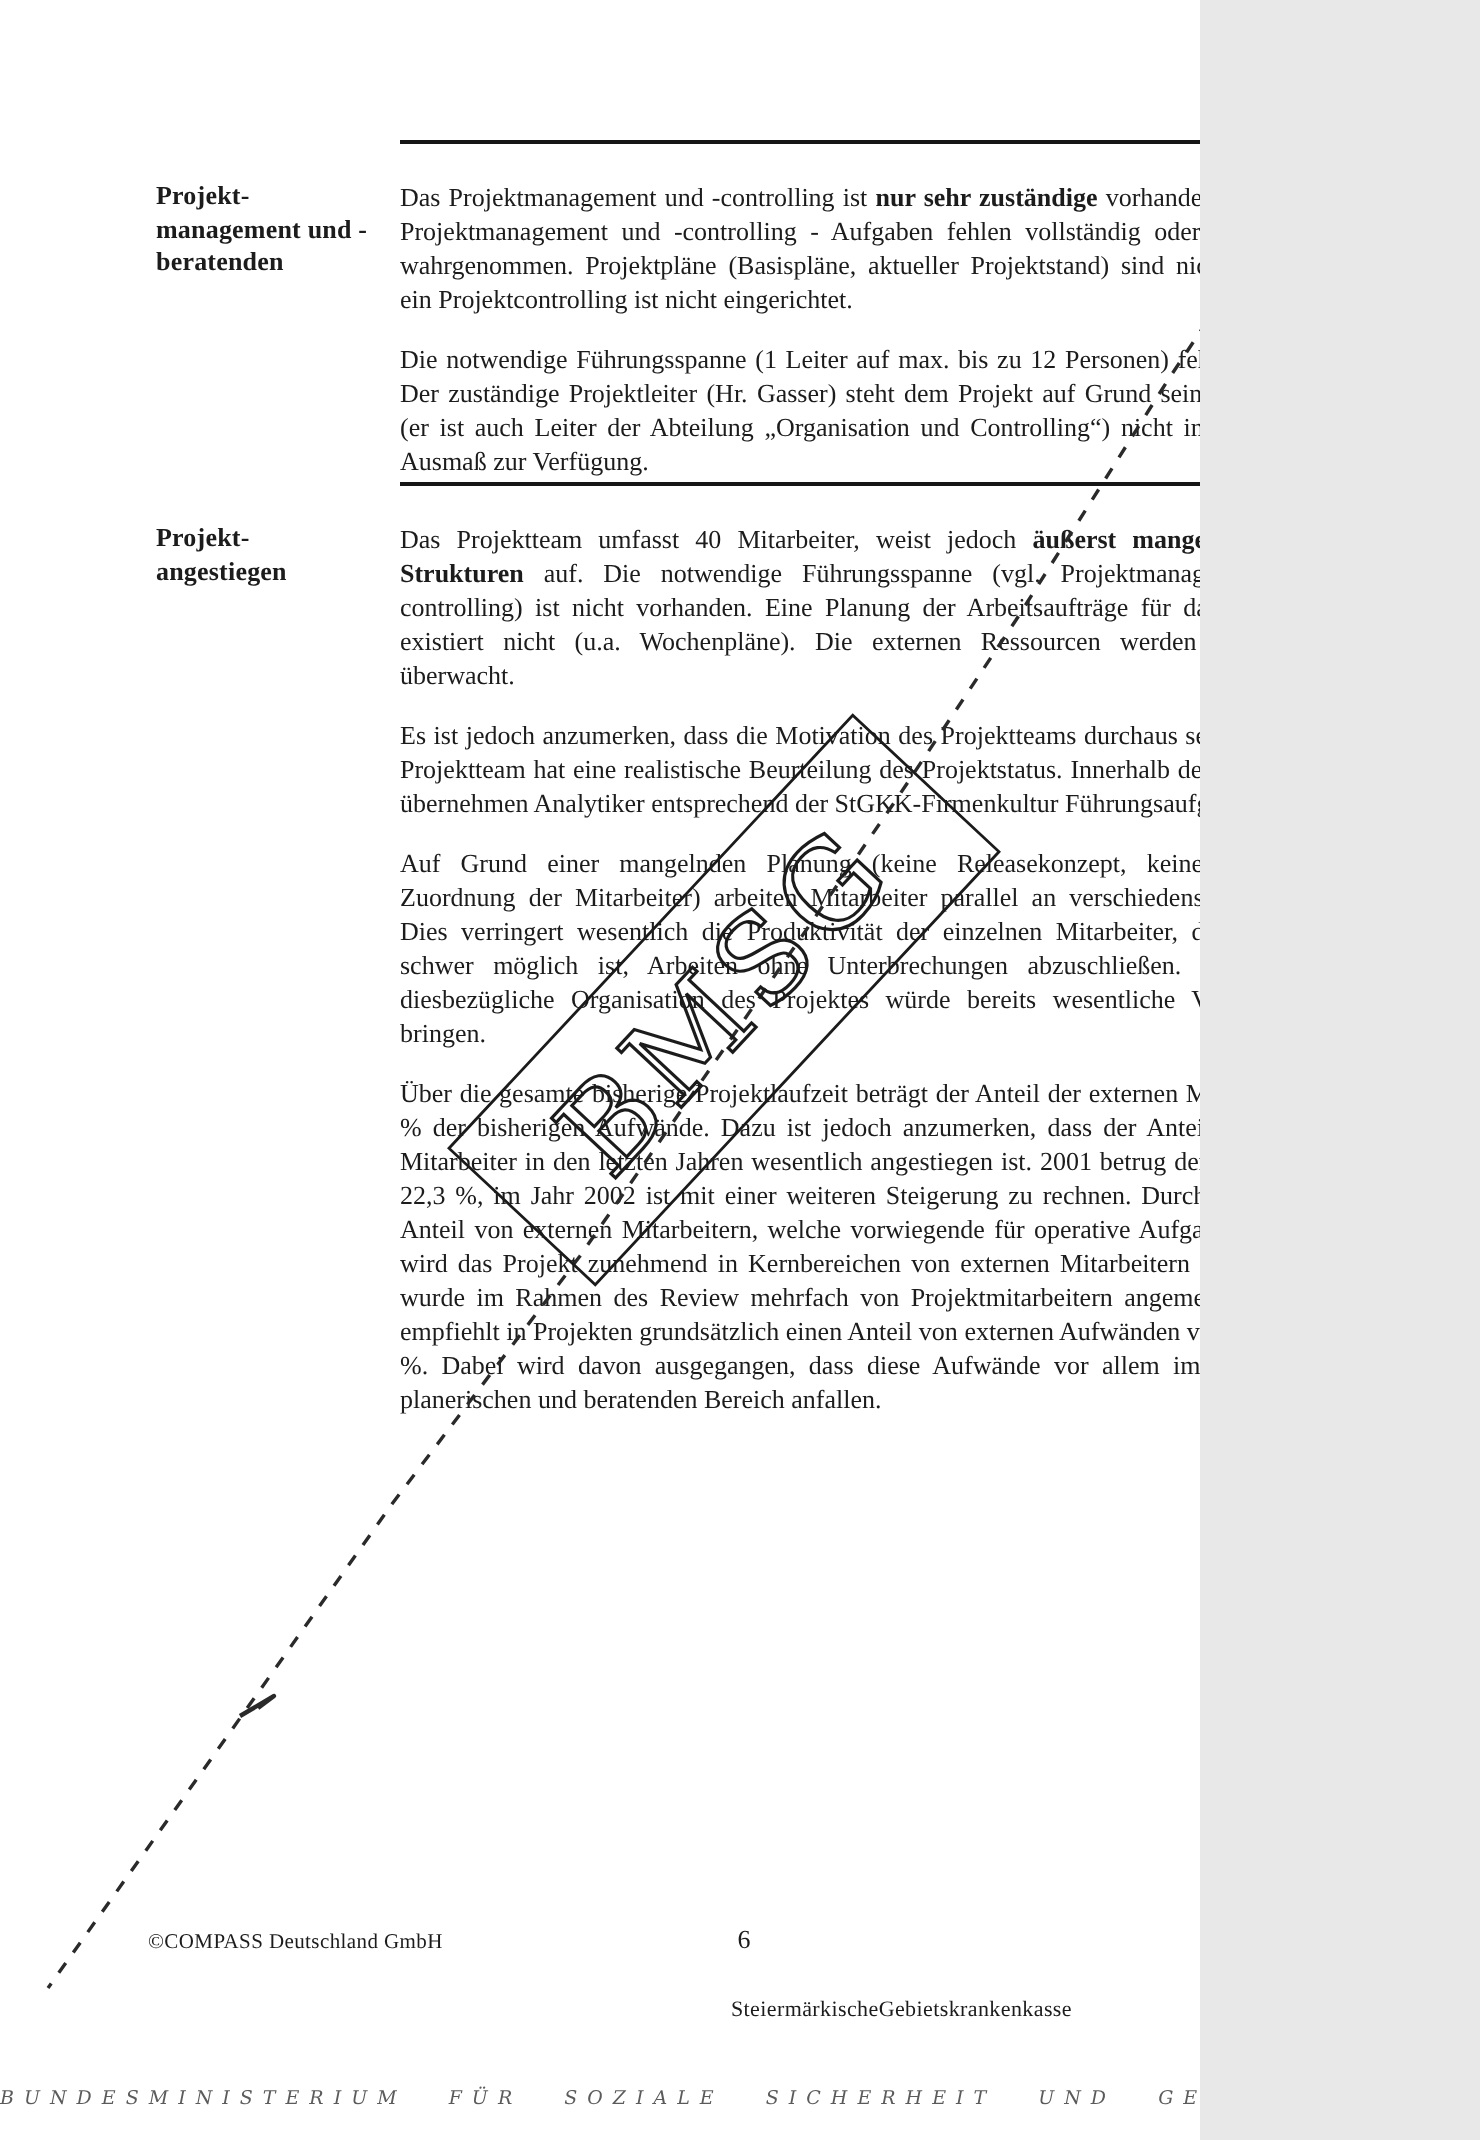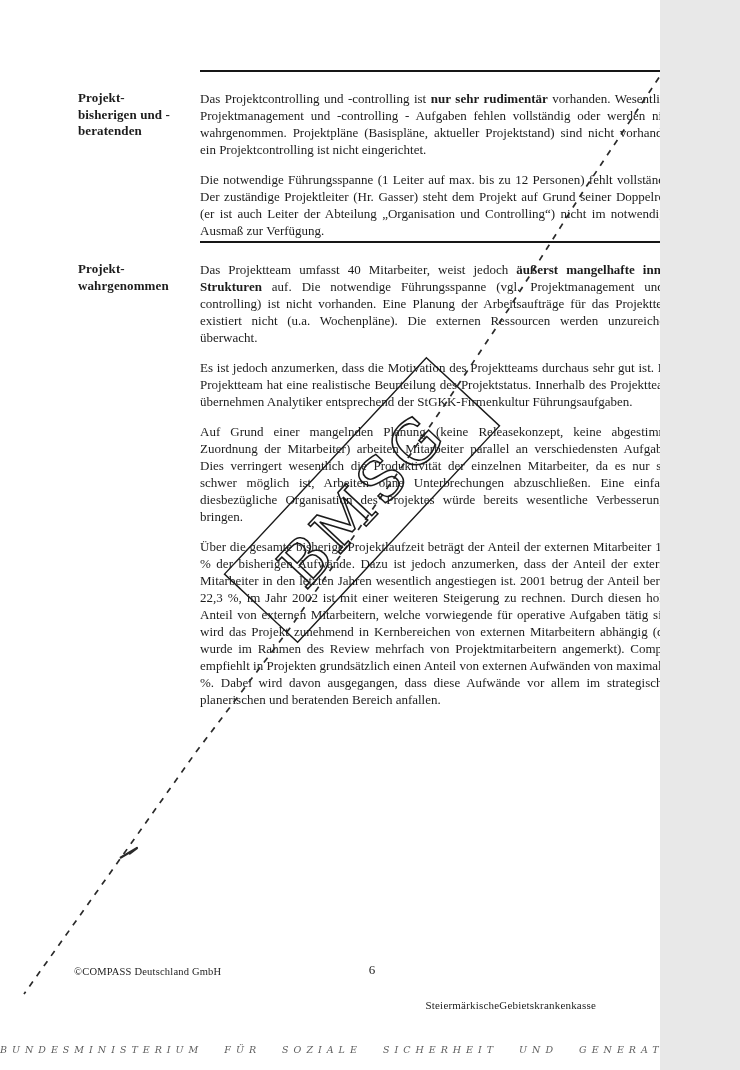--- a/index.html
+++ b/index.html
@@ -1,18 +1,18 @@
 <!DOCTYPE html>
 <html><head>
 <meta charset="utf-8">
 <style>
   html,body{margin:0;padding:0;background:#e8e8e8;}
   .page{
     position:relative;
-    width:660px;height:1070px;
+    width:600px;height:1070px;
     background:#ffffff;
     overflow:hidden;
     font-family:"Liberation Serif","DejaVu Serif",serif;
     color:#1c1c1c;
   }
   .doc{position:absolute;left:78px;top:70px;width:600px;}
   .rule{height:0;border-top:2px solid #161616;}
   .rule.top{margin-left:122px;width:478px;}
   .rule.mid{margin:2px 0 0 122px;width:468px;}
   .section-row{display:flex;margin-top:18px;align-items:flex-start;}
@@ -39,33 +39,33 @@
 <body>
 
 <div class="page">
 
   <div class="doc">
     <div class="rule top"></div>
     <div id="sections">
         <div class="section-row">
           <div class="label-col">
             <div>Projekt-</div>
-            <div>bisherigen und -</div>
+            <div>management und -</div>
             <div>beratenden</div>
           </div>
           <div class="text-col">
-            <p><span>Das Projektcontrolling und -controlling ist </span><span class="b">nur sehr rudimentär</span><span> vorhanden. Wesentliche Projektmanagement und -controlling - Aufgaben fehlen vollständig oder werden nicht wahrgenommen. Projektpläne (Basispläne, aktueller Projektstand) sind nicht vorhanden, ein Projektcontrolling ist nicht eingerichtet.</span></p>
+            <p><span>Das Projektmanagement und -controlling ist </span><span class="b">nur sehr zuständige</span><span> vorhanden. Wesentliche Projektmanagement und -controlling - Aufgaben fehlen vollständig oder werden nicht wahrgenommen. Projektpläne (Basispläne, aktueller Projektstand) sind nicht vorhanden, ein Projektcontrolling ist nicht eingerichtet.</span></p>
             <p><span>Die notwendige Führungsspanne (1 Leiter auf max. bis zu 12 Personen) fehlt vollständig. Der zuständige Projektleiter (Hr. Gasser) steht dem Projekt auf Grund seiner Doppelrolle (er ist auch Leiter der Abteilung „Organisation und Controlling“) nicht im notwendigen Ausmaß zur Verfügung.</span></p>
           </div>
         </div>
         <div class="rule mid"></div>
         <div class="section-row">
           <div class="label-col">
             <div>Projekt-</div>
-            <div>wahrgenommen</div>
+            <div>angestiegen</div>
           </div>
           <div class="text-col">
             <p><span>Das Projektteam umfasst 40 Mitarbeiter, weist jedoch </span><span class="b">äußerst mangelhafte innere Strukturen</span><span> auf. Die notwendige Führungsspanne (vgl. Projektmanagement und - controlling) ist nicht vorhanden. Eine Planung der Arbeitsaufträge für das Projektteam existiert nicht (u.a. Wochenpläne). Die externen Ressourcen werden unzureichend überwacht.</span></p>
             <p><span>Es ist jedoch anzumerken, dass die Motivation des Projektteams durchaus sehr gut ist. Das Projektteam hat eine realistische Beurteilung des Projektstatus. Innerhalb des Projektteams übernehmen Analytiker entsprechend der StGKK-Firmenkultur Führungsaufgaben.</span></p>
             <p><span>Auf Grund einer mangelnden Planung (keine Releasekonzept, keine abgestimmte Zuordnung der Mitarbeiter) arbeiten Mitarbeiter parallel an verschiedensten Aufgaben. Dies verringert wesentlich die Produktivität der einzelnen Mitarbeiter, da es nur sehr schwer möglich ist, Arbeiten ohne Unterbrechungen abzuschließen. Eine einfache diesbezügliche Organisation des Projektes würde bereits wesentliche Verbesserungen bringen.</span></p>
             <p><span>Über die gesamte bisherige Projektlaufzeit beträgt der Anteil der externen Mitarbeiter 12,5 % der bisherigen Aufwände.  Dazu ist jedoch anzumerken, dass der Anteil der externen Mitarbeiter in den letzten Jahren wesentlich angestiegen ist. 2001 betrug der Anteil bereits 22,3 %, im Jahr 2002 ist mit einer weiteren Steigerung zu rechnen. Durch diesen hohen Anteil von externen Mitarbeitern, welche vorwiegende für operative Aufgaben tätig sind, wird das Projekt zunehmend in Kernbereichen von externen Mitarbeitern abhängig (dies wurde im Rahmen des Review mehrfach von Projektmitarbeitern angemerkt). Compass empfiehlt in Projekten grundsätzlich einen Anteil von externen Aufwänden von maximal 10 %. Dabei wird davon ausgegangen, dass diese Aufwände vor allem im strategischen, planerischen und beratenden Bereich anfallen.</span></p>
           </div>
         </div>
       </div>
   </div>

